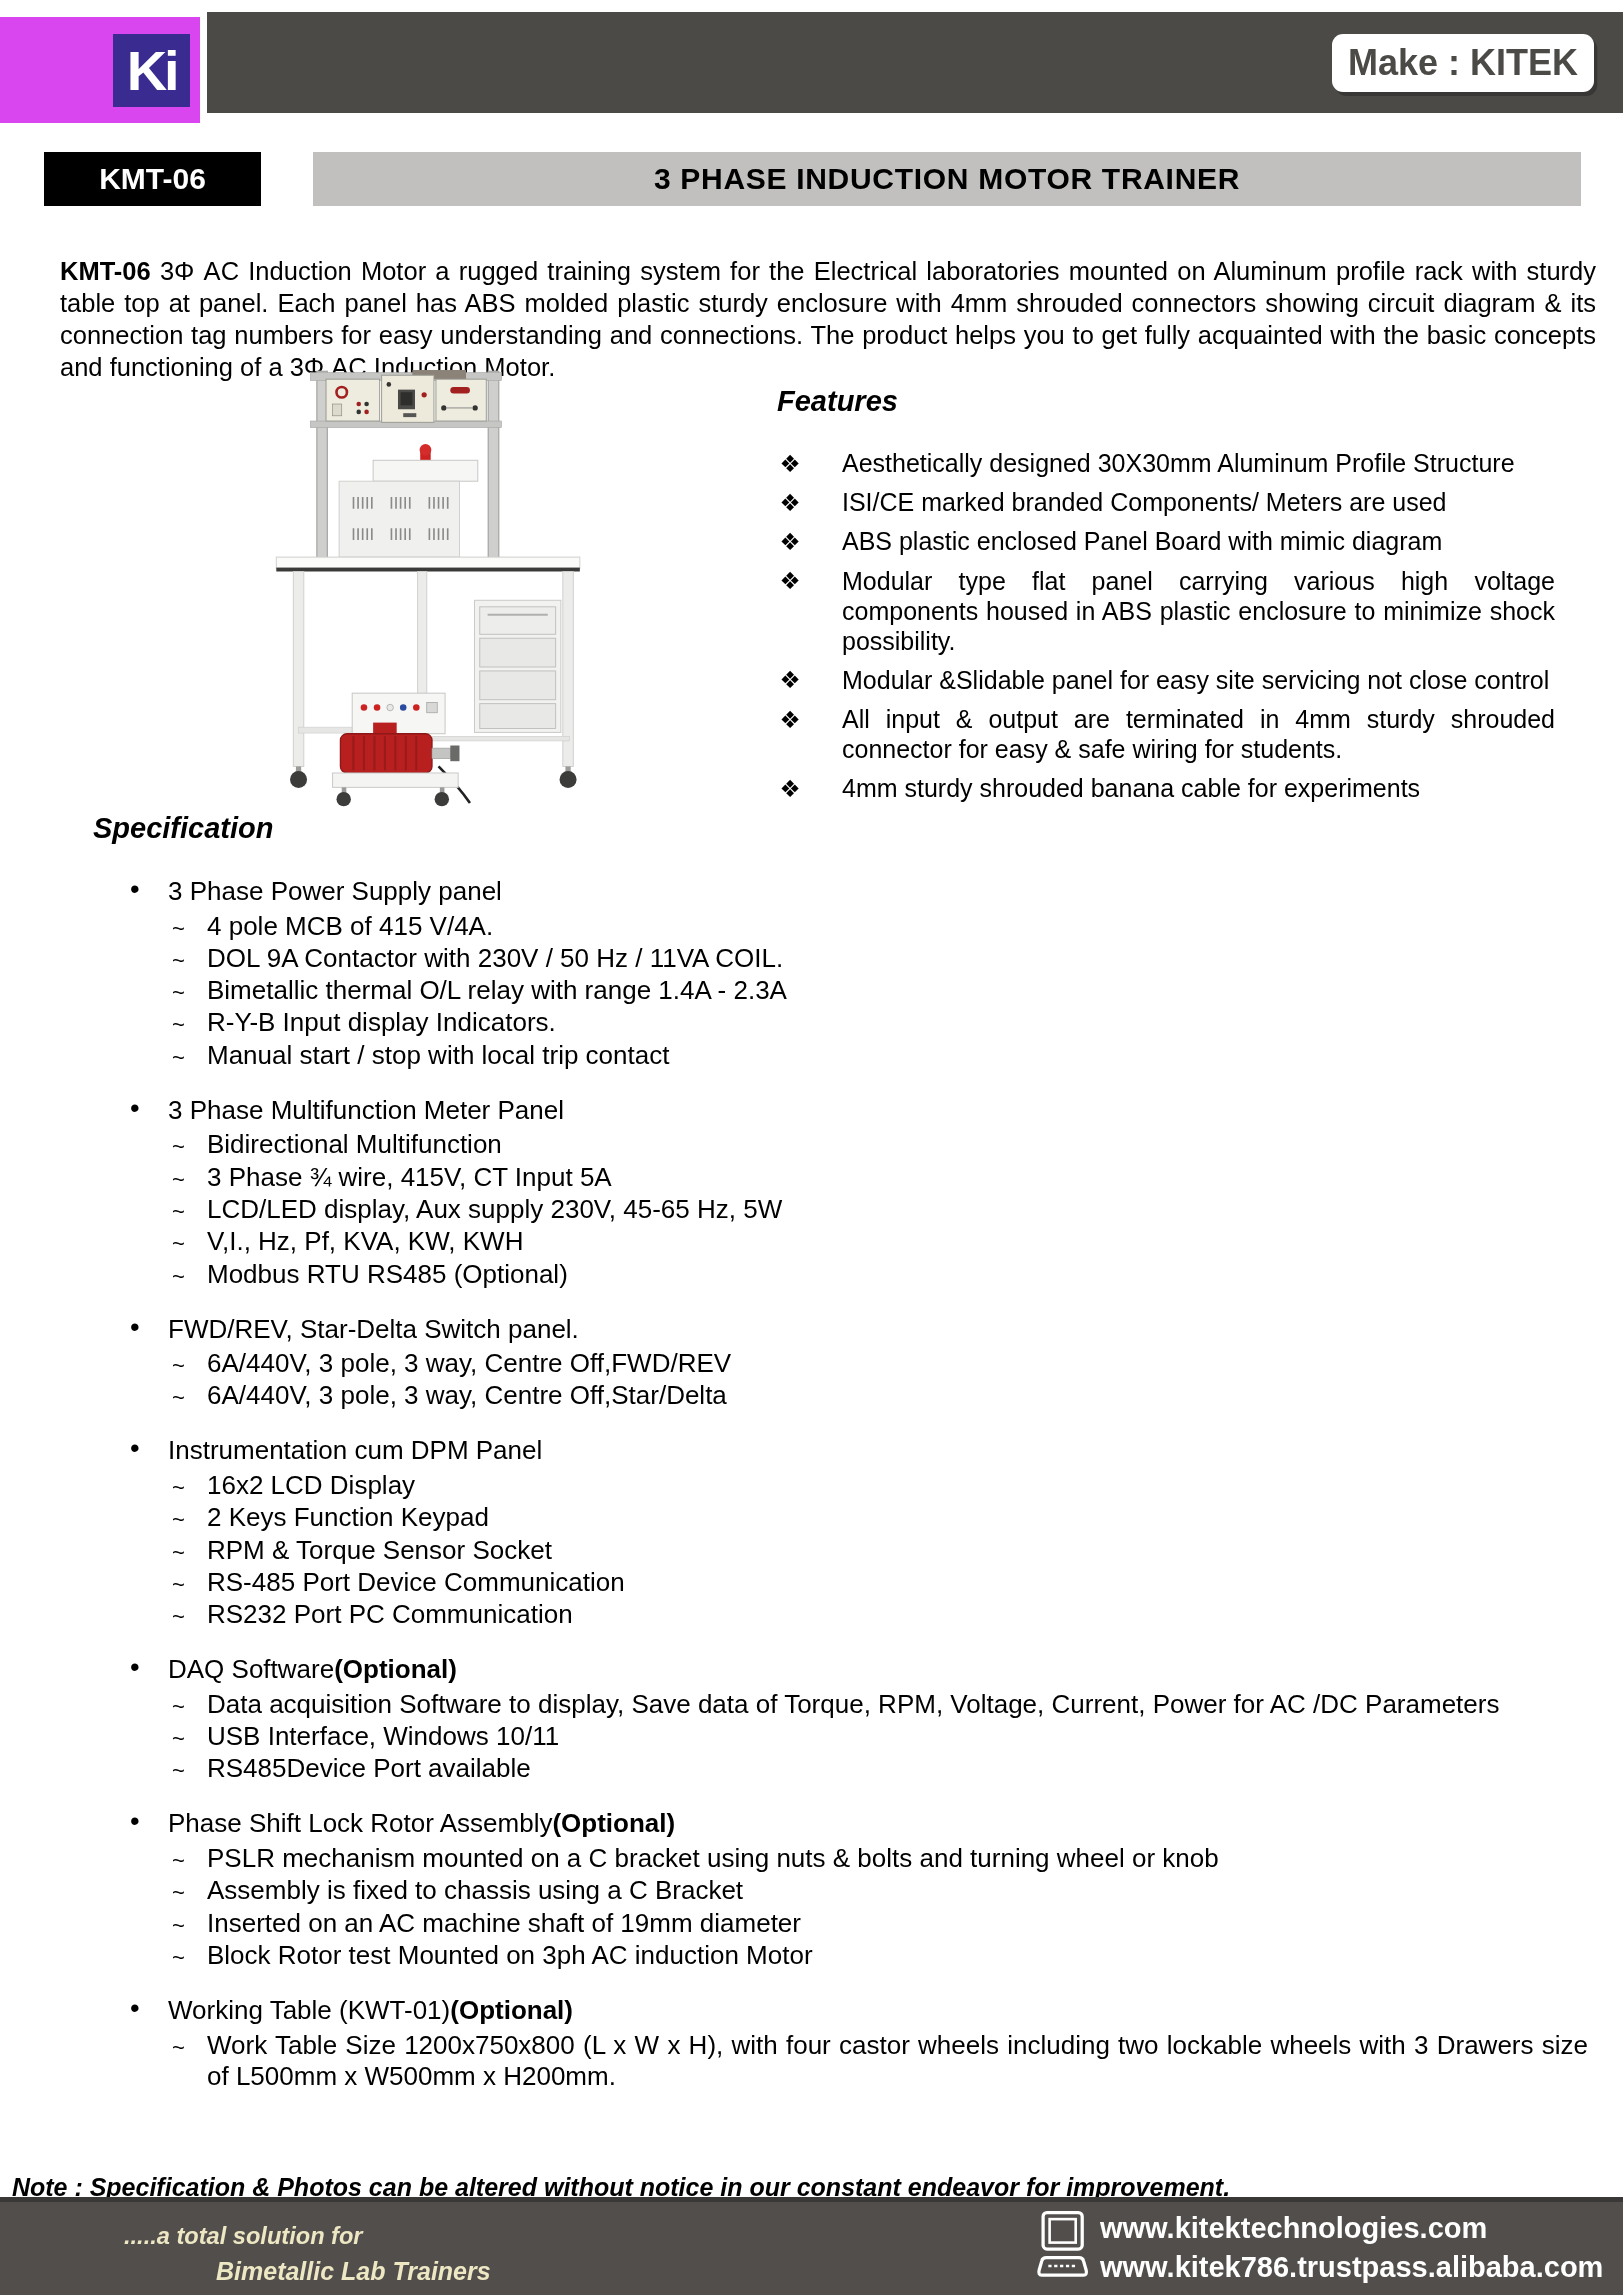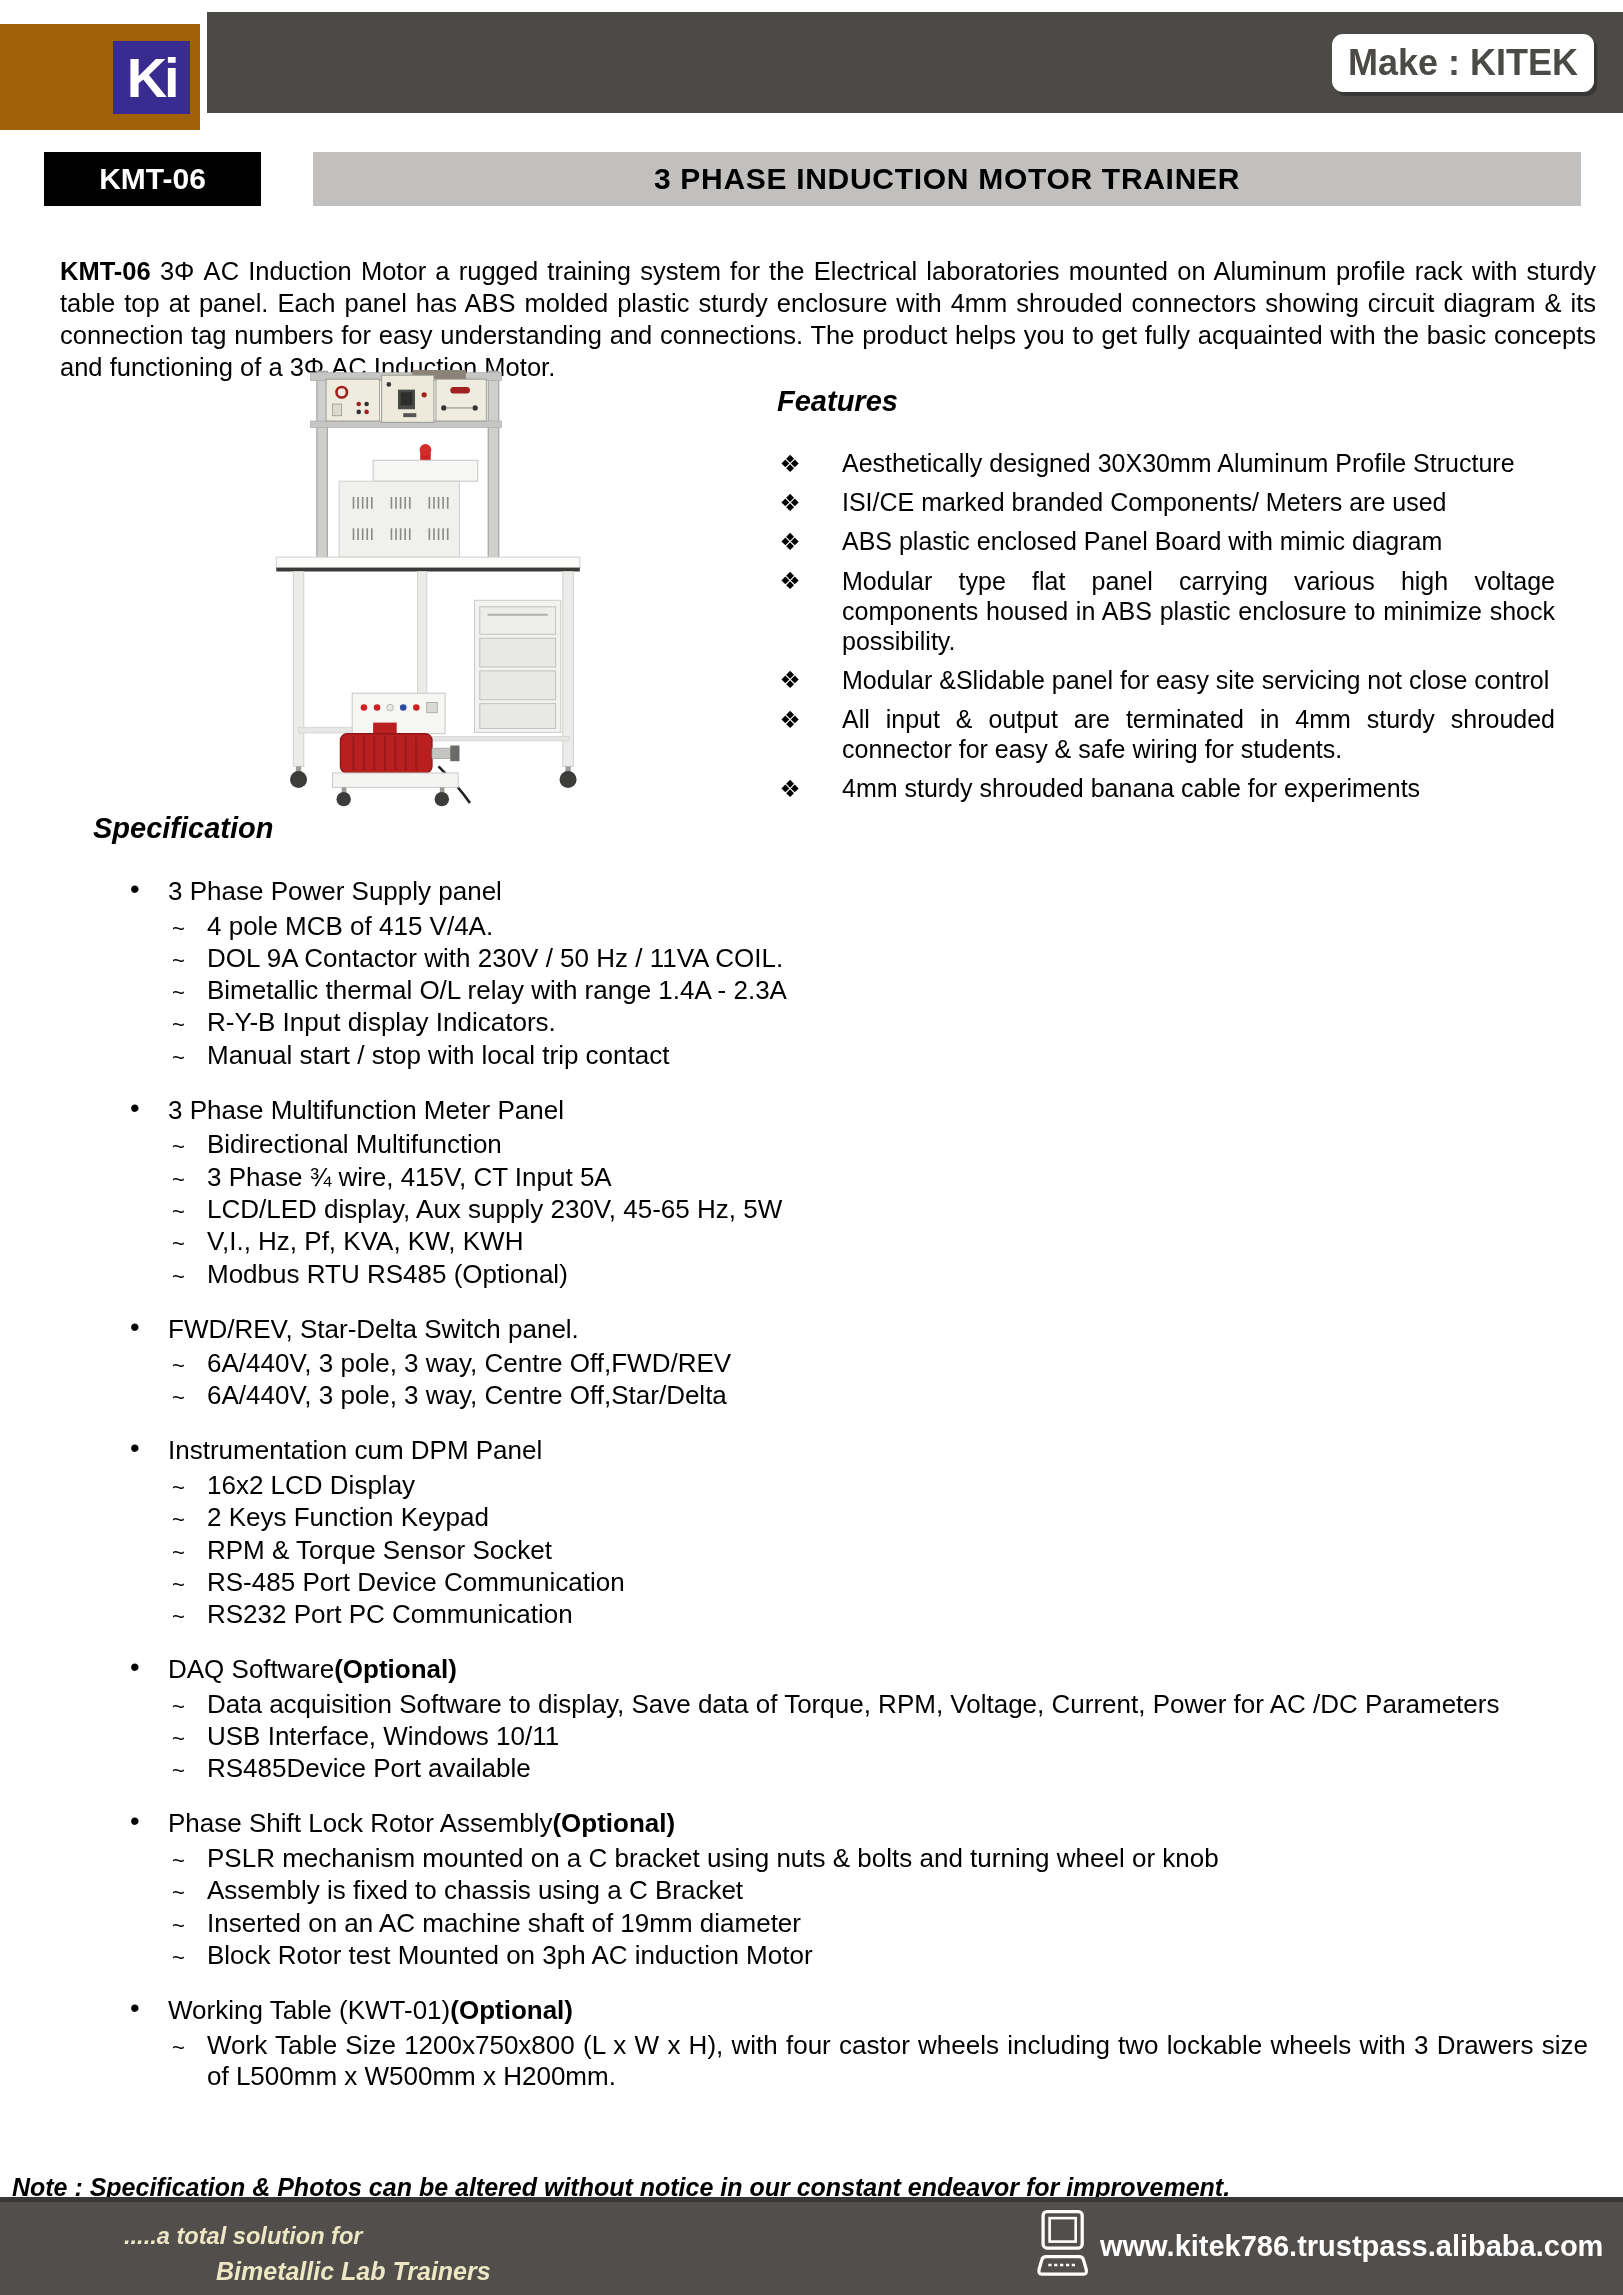--- a/index.html
+++ b/index.html
@@ -1,21 +1,21 @@
 <!DOCTYPE html>
 <html style="font-size:10.5px"><head>
 <meta charset="utf-8">
 <style>
   html,body{margin:0;padding:0;background:#ffffff;}
   .page{
     position:relative;width:1623px;height:2295px;background:#ffffff;
     font-family:"Liberation Sans","DejaVu Sans",sans-serif;color:#000;overflow:hidden;
   }
   
-  .logo-block{position:absolute;left:0;top:24px;width:200px;height:106px;background:#a16207;text-align:right;}
+  .logo-block{position:absolute;left:0;top:17px;width:200px;height:106px;background:#d946ef;text-align:right;}
   .logo-square{position:absolute;left:113px;top:17px;width:77px;height:73px;background:#3A2B90;
     display:flex;align-items:center;justify-content:center;}
   .logo-square span{color:#fff;font-weight:bold;font-size:56px;letter-spacing:-3.3px;}
   .brand-bar{position:absolute;left:207px;top:11.8px;right:0;height:101px;background:#4B4A47;}
   .make-chip{position:absolute;right:29px;top:22px;width:262px;height:58px;background:#fff;
     border-radius:11px;color:#4B4A47;font-weight:bold;font-size:36px;
     display:flex;align-items:center;justify-content:center;box-shadow:3.3px 3.9px 0 rgba(0,0,0,0.25);}
   
   .model-box{position:absolute;left:44px;top:152px;width:217px;height:54px;background:#000;color:#fff;
     font-size:30px;font-weight:bold;display:flex;align-items:center;justify-content:center;}
@@ -252,19 +252,20 @@
     <div class="sites">
       <span class="pc-icon">
         <svg width="54" height="73" viewBox="0 0 82 112">
           <rect x="12" y="4" width="60" height="56" rx="6" fill="none" stroke="#ffffff" stroke-width="5"></rect>
           <rect x="22" y="14" width="40" height="36" fill="none" stroke="#ffffff" stroke-width="4"></rect>
           <path d="M10 100 q-6 0 -4 -8 l4 -14 q1 -5 7 -5 h50 q6 0 7 5 l4 14 q2 8 -4 8 z" fill="none" stroke="#ffffff" stroke-width="5"></path>
           <line x1="20" y1="86" x2="62" y2="86" stroke="#ffffff" stroke-width="4" stroke-dasharray="5 4"></line>
         </svg>
       </span>
       <div class="site-lines">
+        <div>www.kitektechnologies.com</div>
         <div>www.kitek786.trustpass.alibaba.com</div>
       </div>
     </div>
   </footer>
 
 </div>
 
 
 </body></html>

